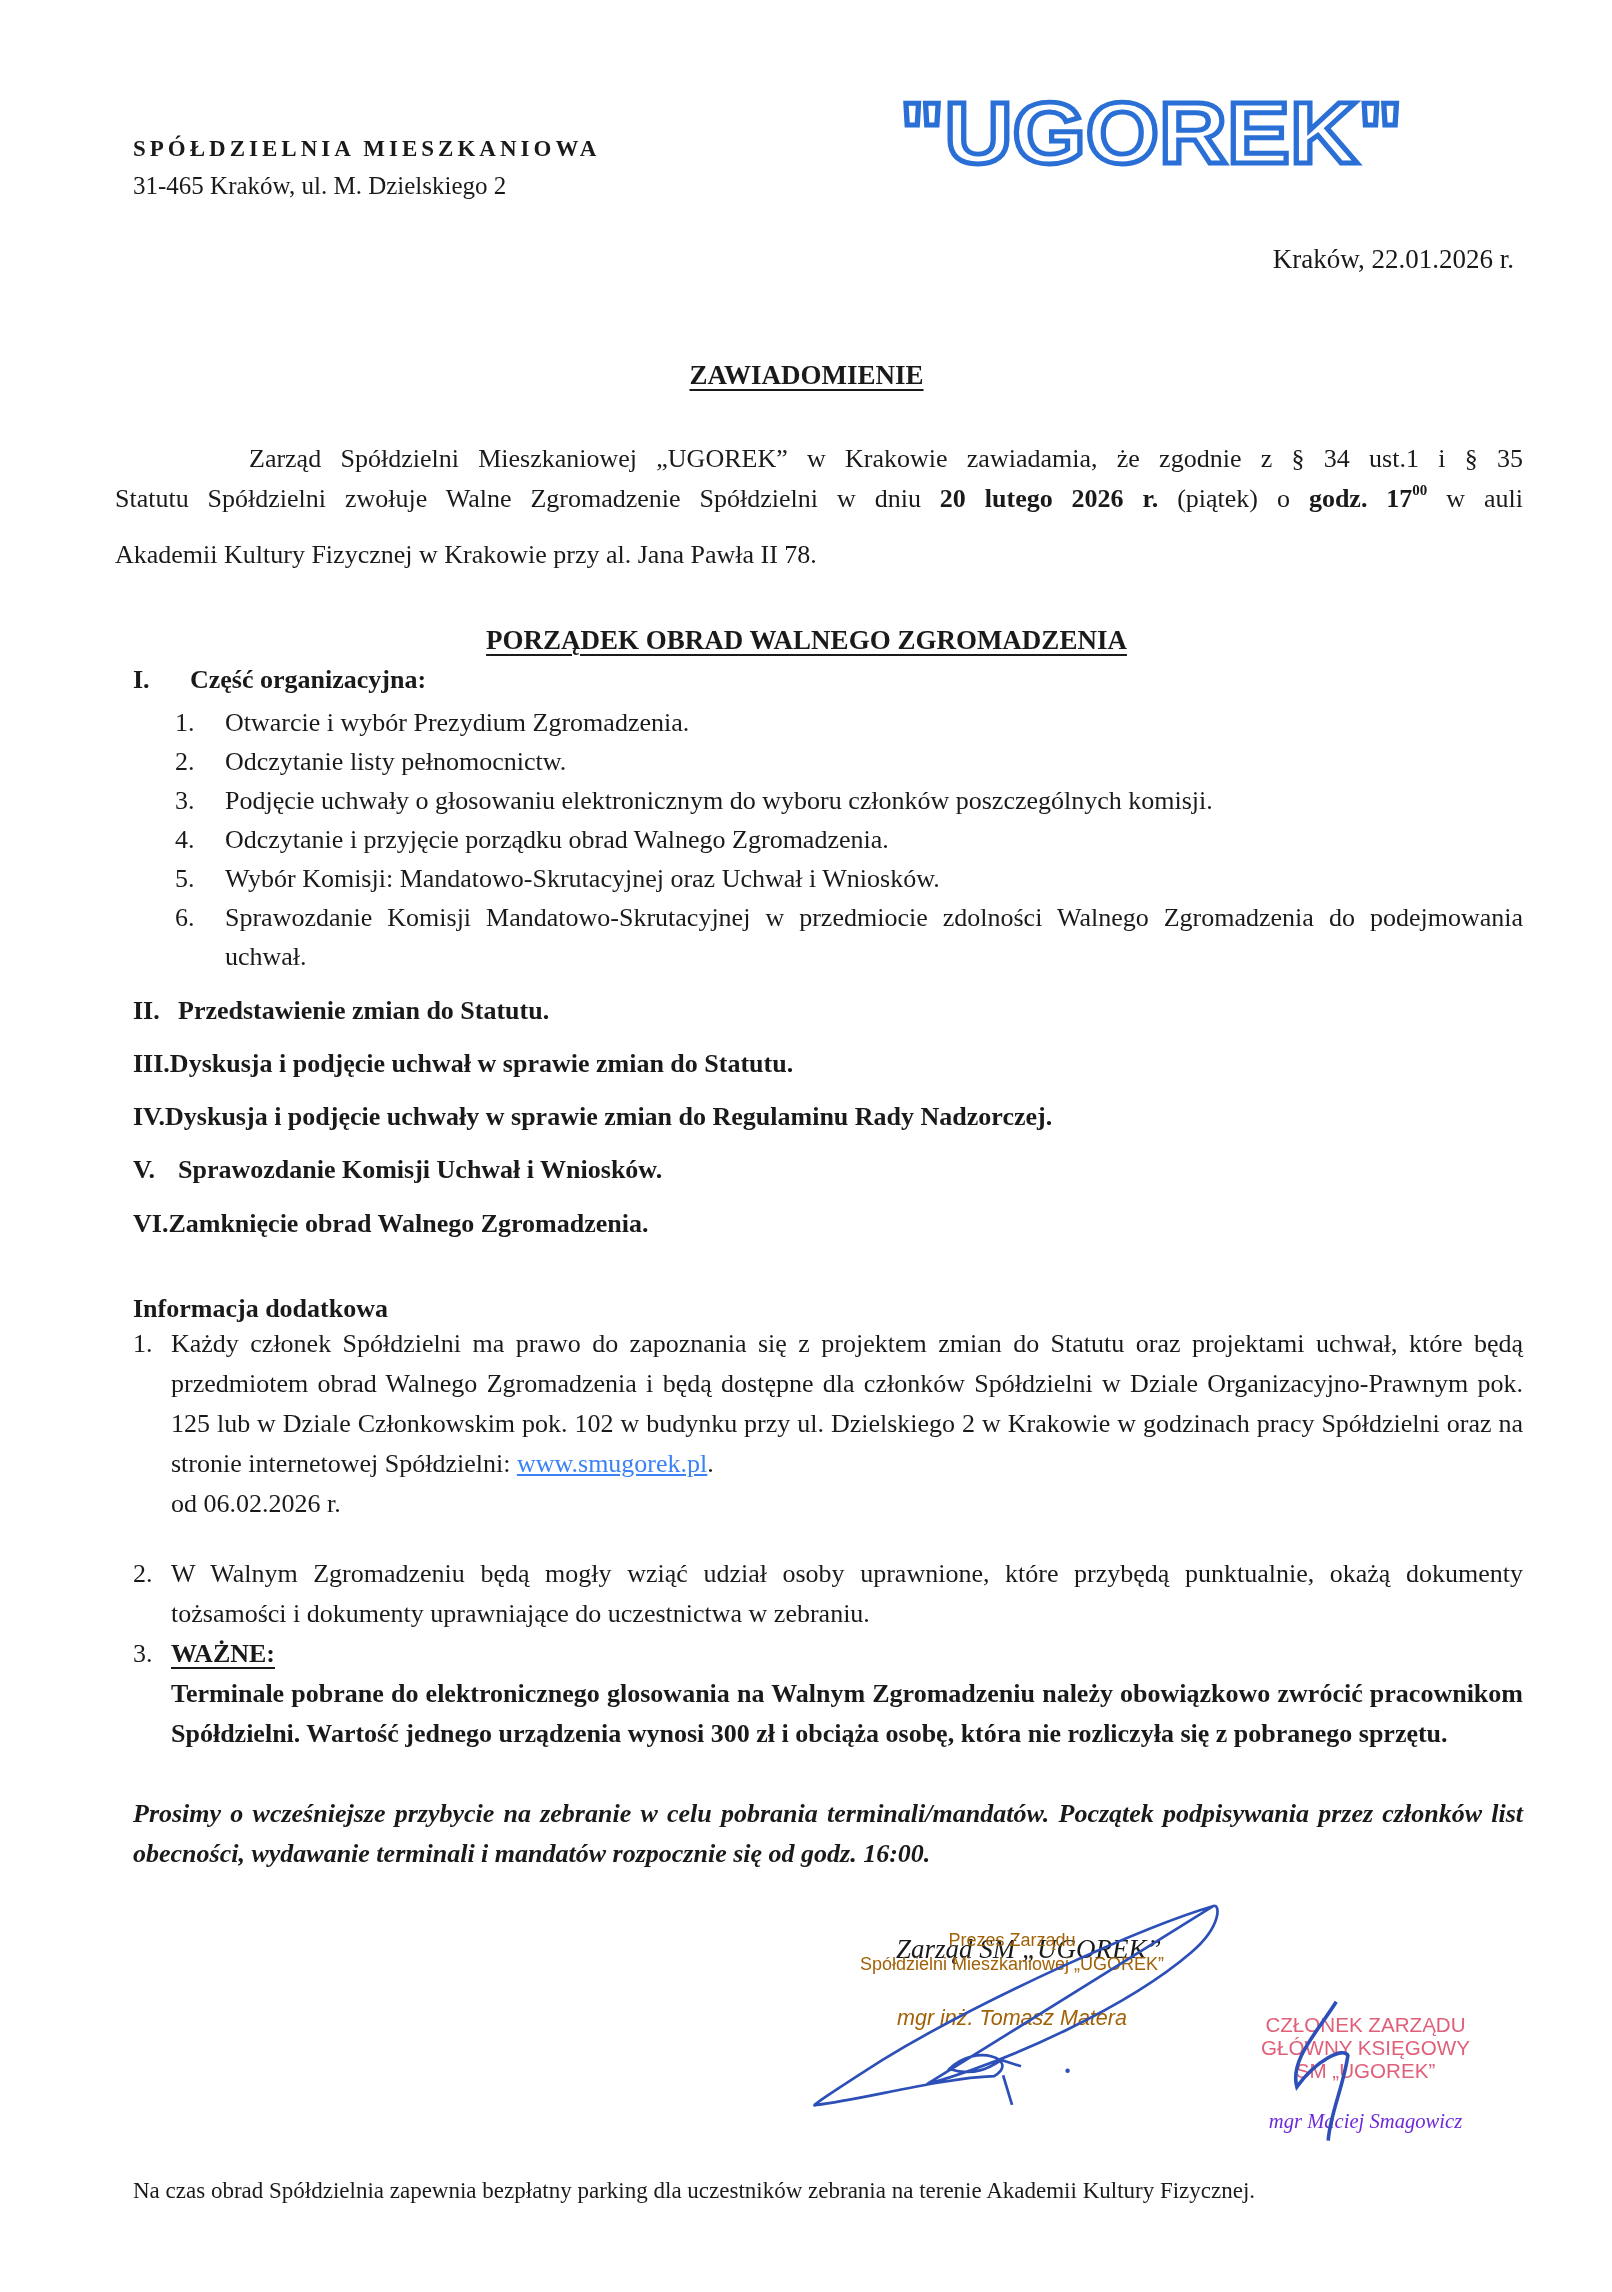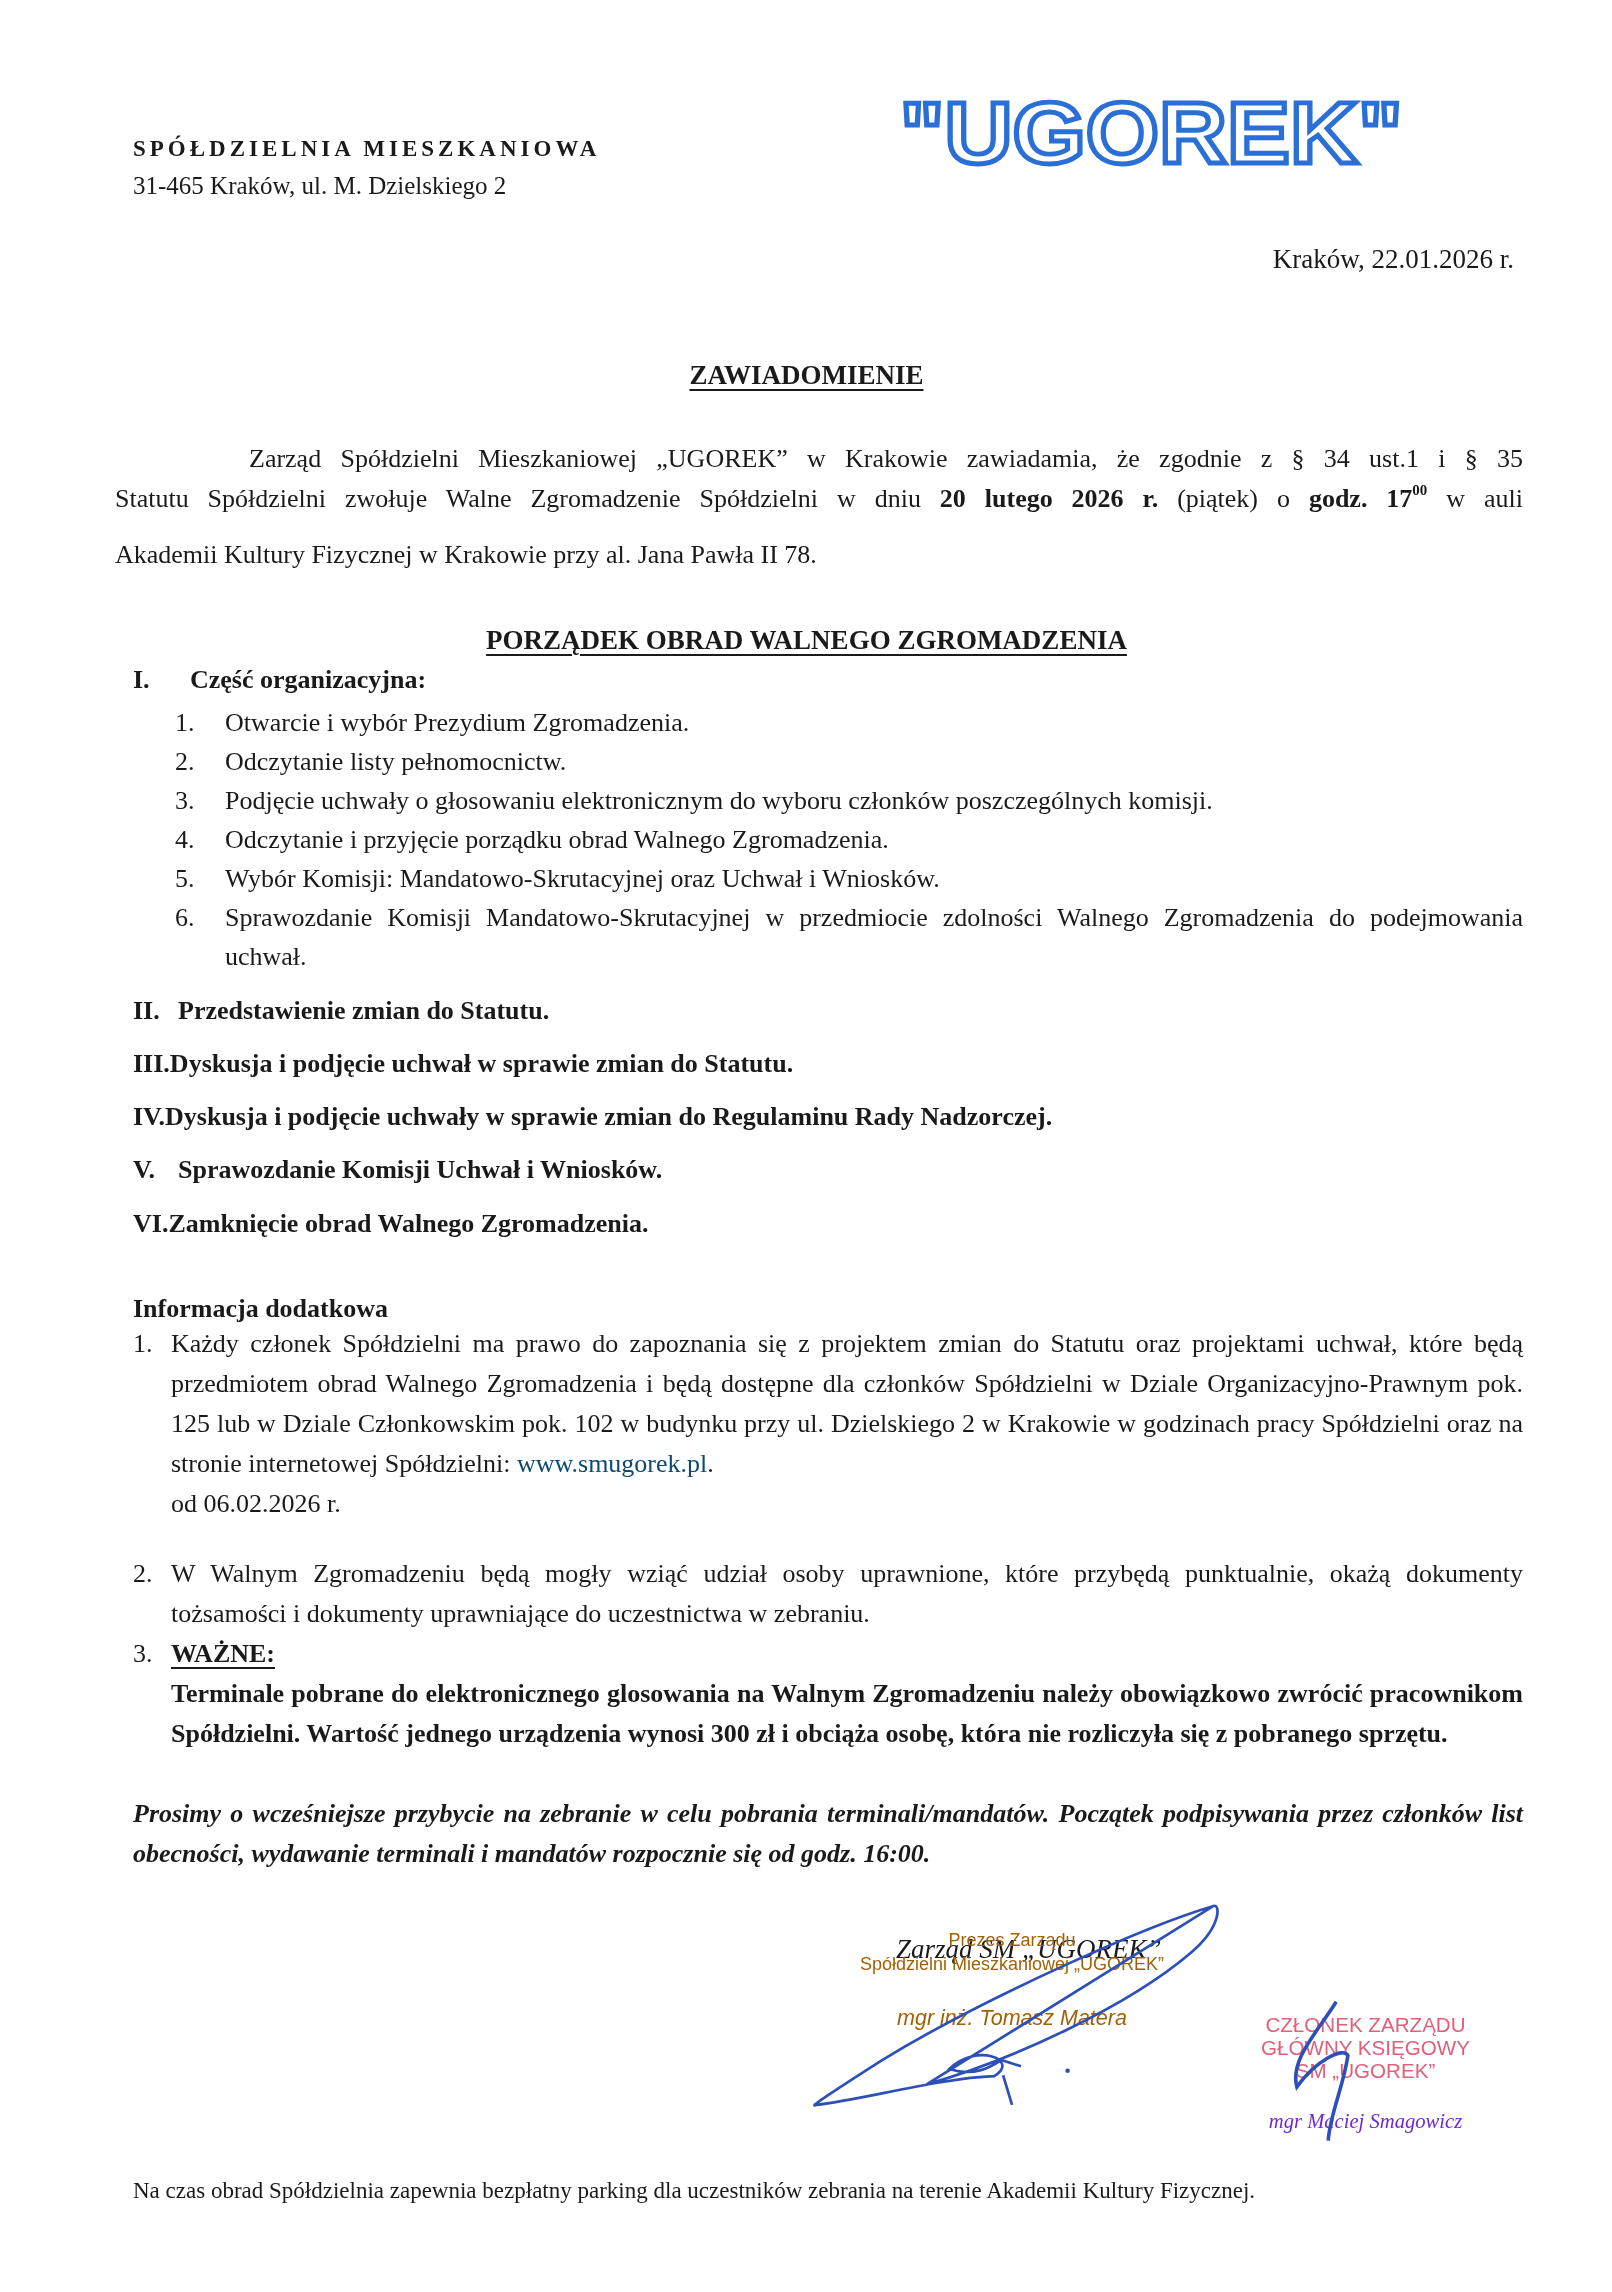--- a/index.html
+++ b/index.html
@@ -45,21 +45,21 @@
   .sec .num.w { width:45px; }
 
   #info-title { left:133px; top:1294px; font-size:26px; font-weight:700; }
   .info { left:133px; width:1390px; }
   .info-item { display:flex; font-size:26px; line-height:40px; }
   .info-item .n { width:38px; flex:none; }
   .info-item .t { flex:1; text-align:justify; text-align-last:left; }
   #info1 { top:1324px; }
   #info2 { top:1554px; }
   #info3 { top:1634px; }
-  .link { color:#0c4a6e; }
+  .link { color:#3b82f6; text-decoration:underline; }
   .u { text-decoration:underline; text-underline-offset:4.5px; }
 
   #closing { left:133px; top:1794px; width:1390px; font-size:26px; font-weight:700; line-height:40px; text-align:justify; text-align-last:left;font-style:italic; }
 
   #sig-board { left:896px; top:1934px; font-size:27px; font-style:italic; }
   #stamp1 { left:842px; top:1884px; width:340px; text-align:center; color:#a16207; font-size:18px; line-height:24px;margin-top:44px; }
   #stamp1 .name { font-style:italic; font-size:21.5px; margin-top:29.6px; display:block; }
   #stamp2 { left:1240px; top:2013px; width:251px; text-align:center; color:#e0607a; font-size:20.6px; line-height:23px; }
   #stamp2-name { left:1231px; top:2110px; width:269px; text-align:center; color:#6d28d9; font-style:italic; font-size:20.6px; }
   #scribble { left:0; top:0; pointer-events:none; }

